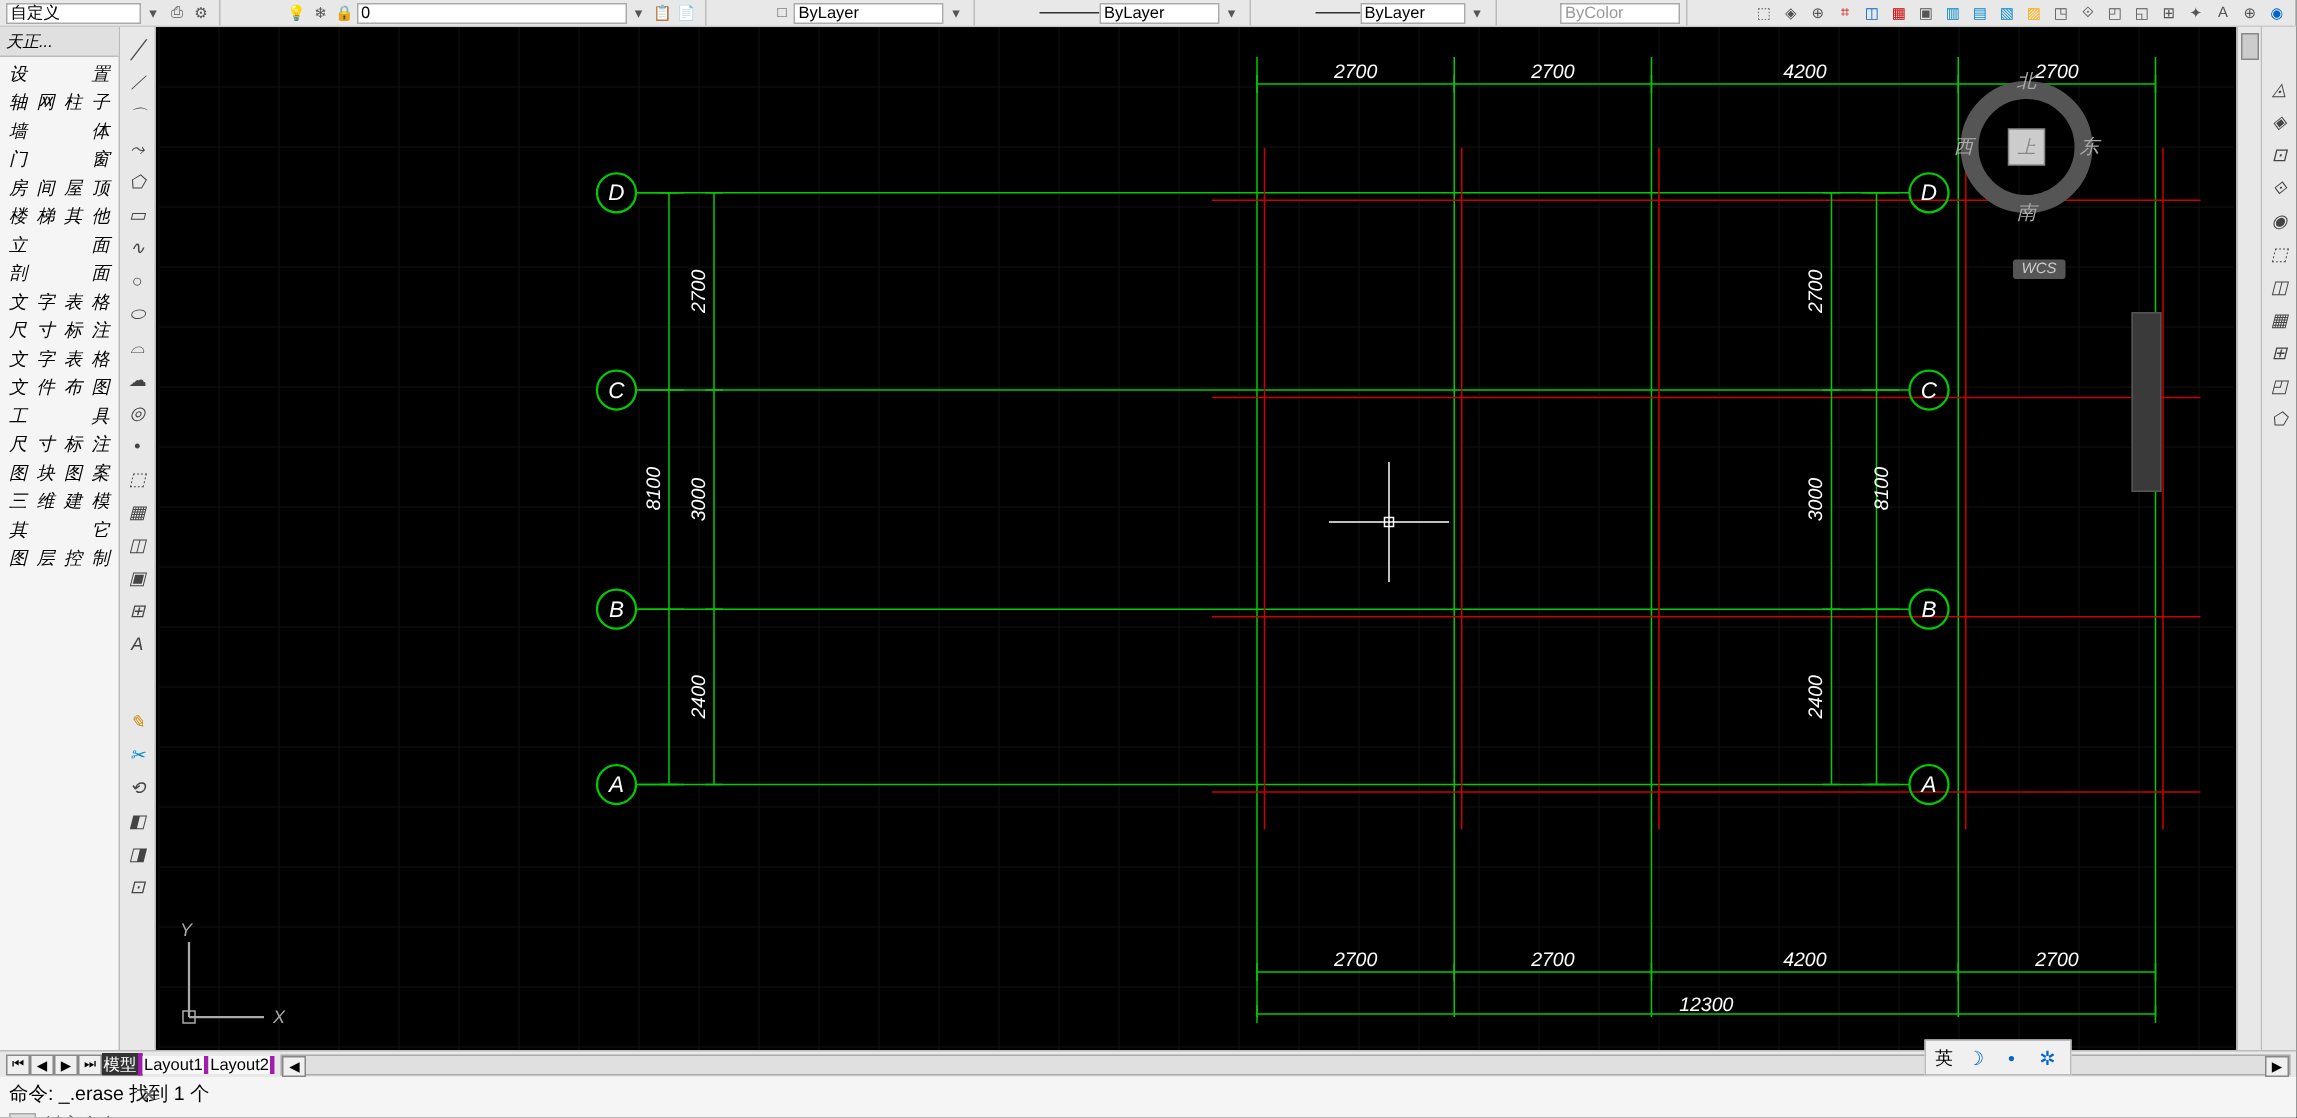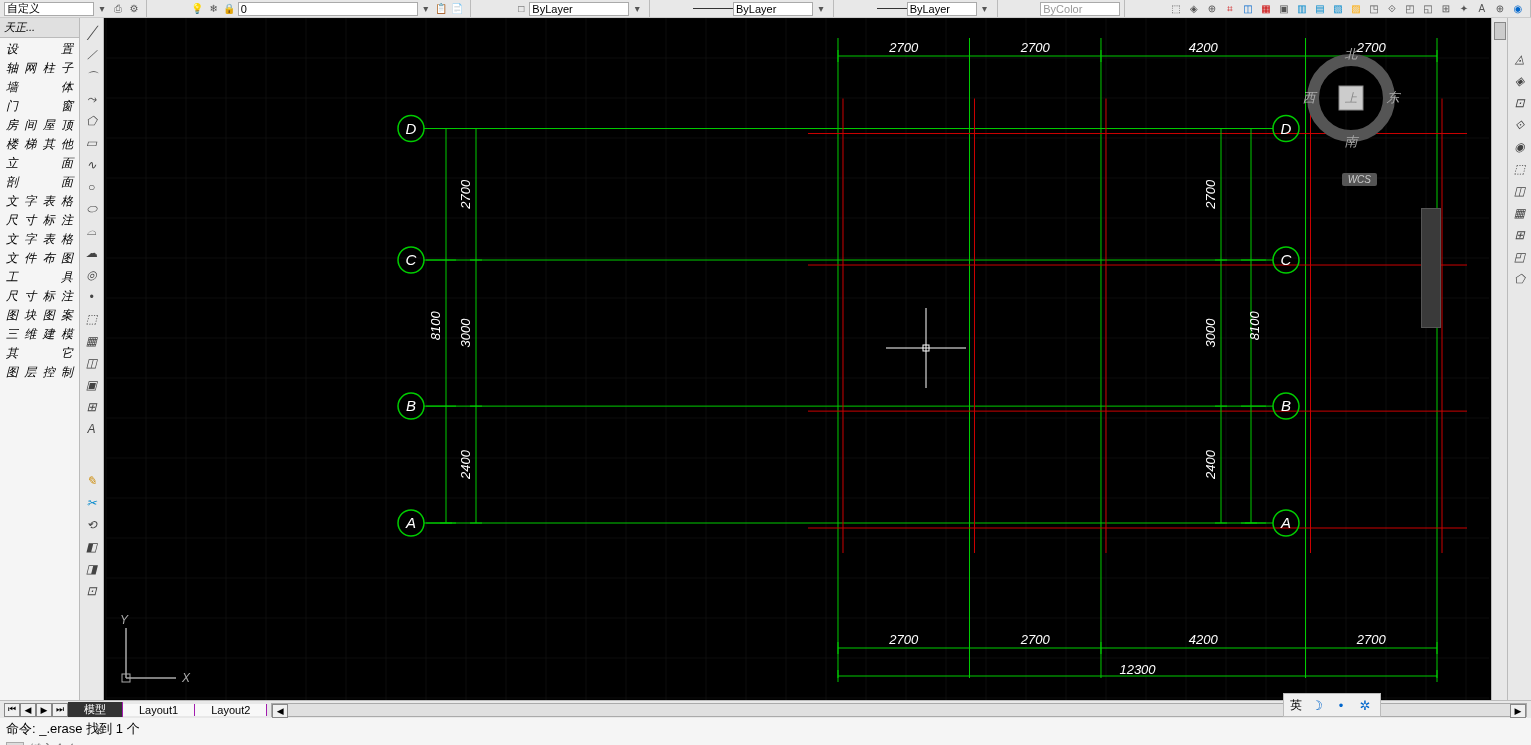--- a/index.html
+++ b/index.html
@@ -16,21 +16,21 @@
 .vtool{width:24px;background:#e8e8e8;border-right:1px solid #bbb;display:flex;flex-direction:column;align-items:center;padding-top:4px;}
 .vtool-icon{width:20px;height:20px;margin:1px 0;display:flex;align-items:center;justify-content:center;font-size:12px;color:#444;cursor:pointer;border:1px solid transparent;}
 .canvas-wrap{flex:1;position:relative;background:#000;}
 .canvas{position:absolute;top:0;left:0;width:100%;height:100%;}
 .right-panel{width:24px;background:#e8e8e8;border-left:1px solid #bbb;display:flex;flex-direction:column;align-items:center;padding-top:30px;}
 .scrollbar-v{width:16px;background:#e8e8e8;border-left:1px solid #bbb;position:relative;}
 .scroll-thumb-v{position:absolute;top:4px;left:2px;width:12px;height:18px;background:#ccc;border:1px solid #888;}
 .bottom-tabs{height:18px;background:#e8e8e8;border-top:1px solid #bbb;display:flex;align-items:center;}
 .tab-nav{display:flex;padding-left:4px;}
 .tab-btn{width:16px;height:14px;border:1px solid #888;background:#f0f0f0;font-size:9px;display:flex;align-items:center;justify-content:center;cursor:pointer;}
-.tab{padding:0 16px;font-size:11px;border-right:1px solid #a21caf;cursor:pointer;background:#f8f8f8;text-align:right;}
+.tab{padding:0 1px;font-size:11px;border-right:3px solid #a21caf;cursor:pointer;background:#f8f8f8;text-align:right;}
 .tab.active{background:#333;color:#fff;}
 .scrollbar-h{flex:1;height:14px;background:#e0e0e0;border:1px solid #aaa;position:relative;margin:0 4px;}
 .cmd-area{background:#f5f5f5;}
 .cmd-line{padding:2px 6px;font-size:13px;display:flex;align-items:center;}
 .cmd-input-line{padding:2px 6px;display:flex;align-items:center;}
 .cmd-prompt{width:18px;height:14px;background:#ddd;border:1px solid #aaa;font-size:9px;display:flex;align-items:center;justify-content:center;margin-right:4px;}
 .cmd-input{flex:1;border:none;background:transparent;font-size:12px;color:#888;font-style:italic;outline:none;}
 .close-x{position:absolute;left:94px;bottom:8px;width:14px;height:14px;font-size:12px;color:#666;cursor:pointer;}
 .status-right{position:absolute;right:150px;bottom:28px;display:flex;align-items:center;gap:6px;background:#f0f0f0;padding:2px 6px;border:1px solid #bbb;}
 .status-icon{width:18px;height:18px;display:flex;align-items:center;justify-content:center;font-size:13px;cursor:pointer;}

